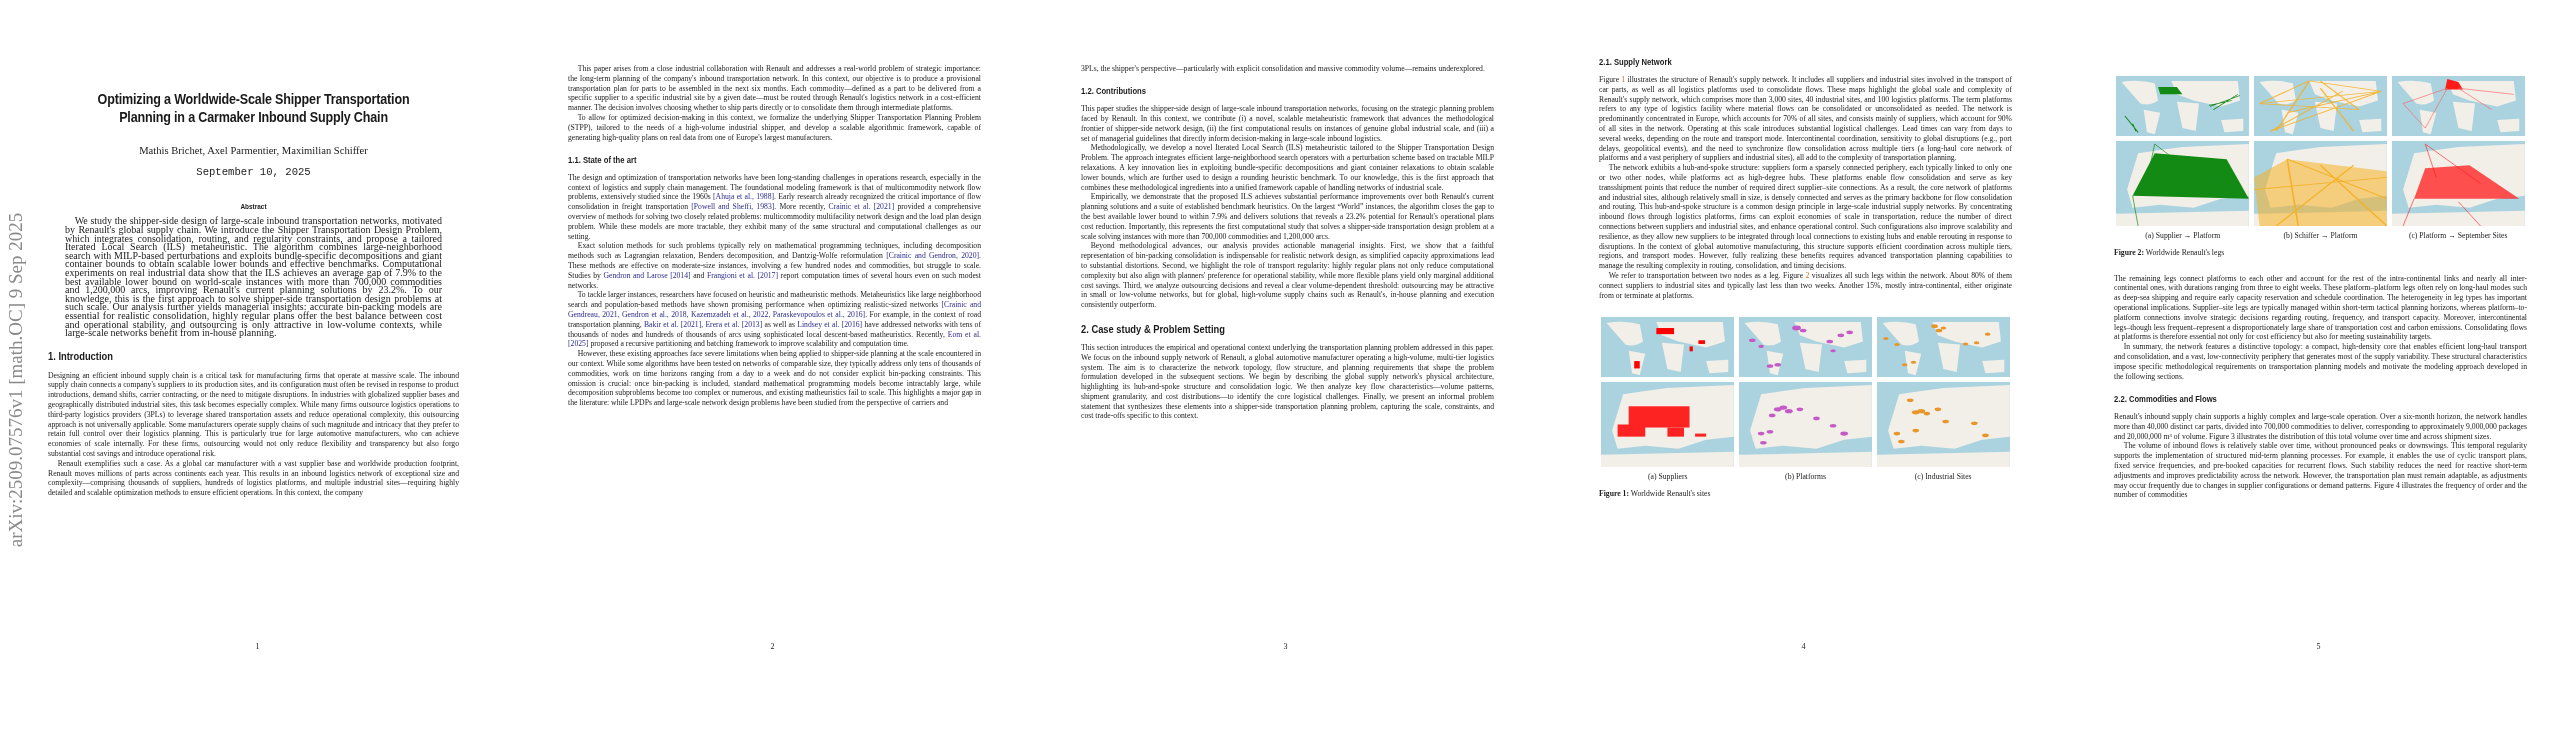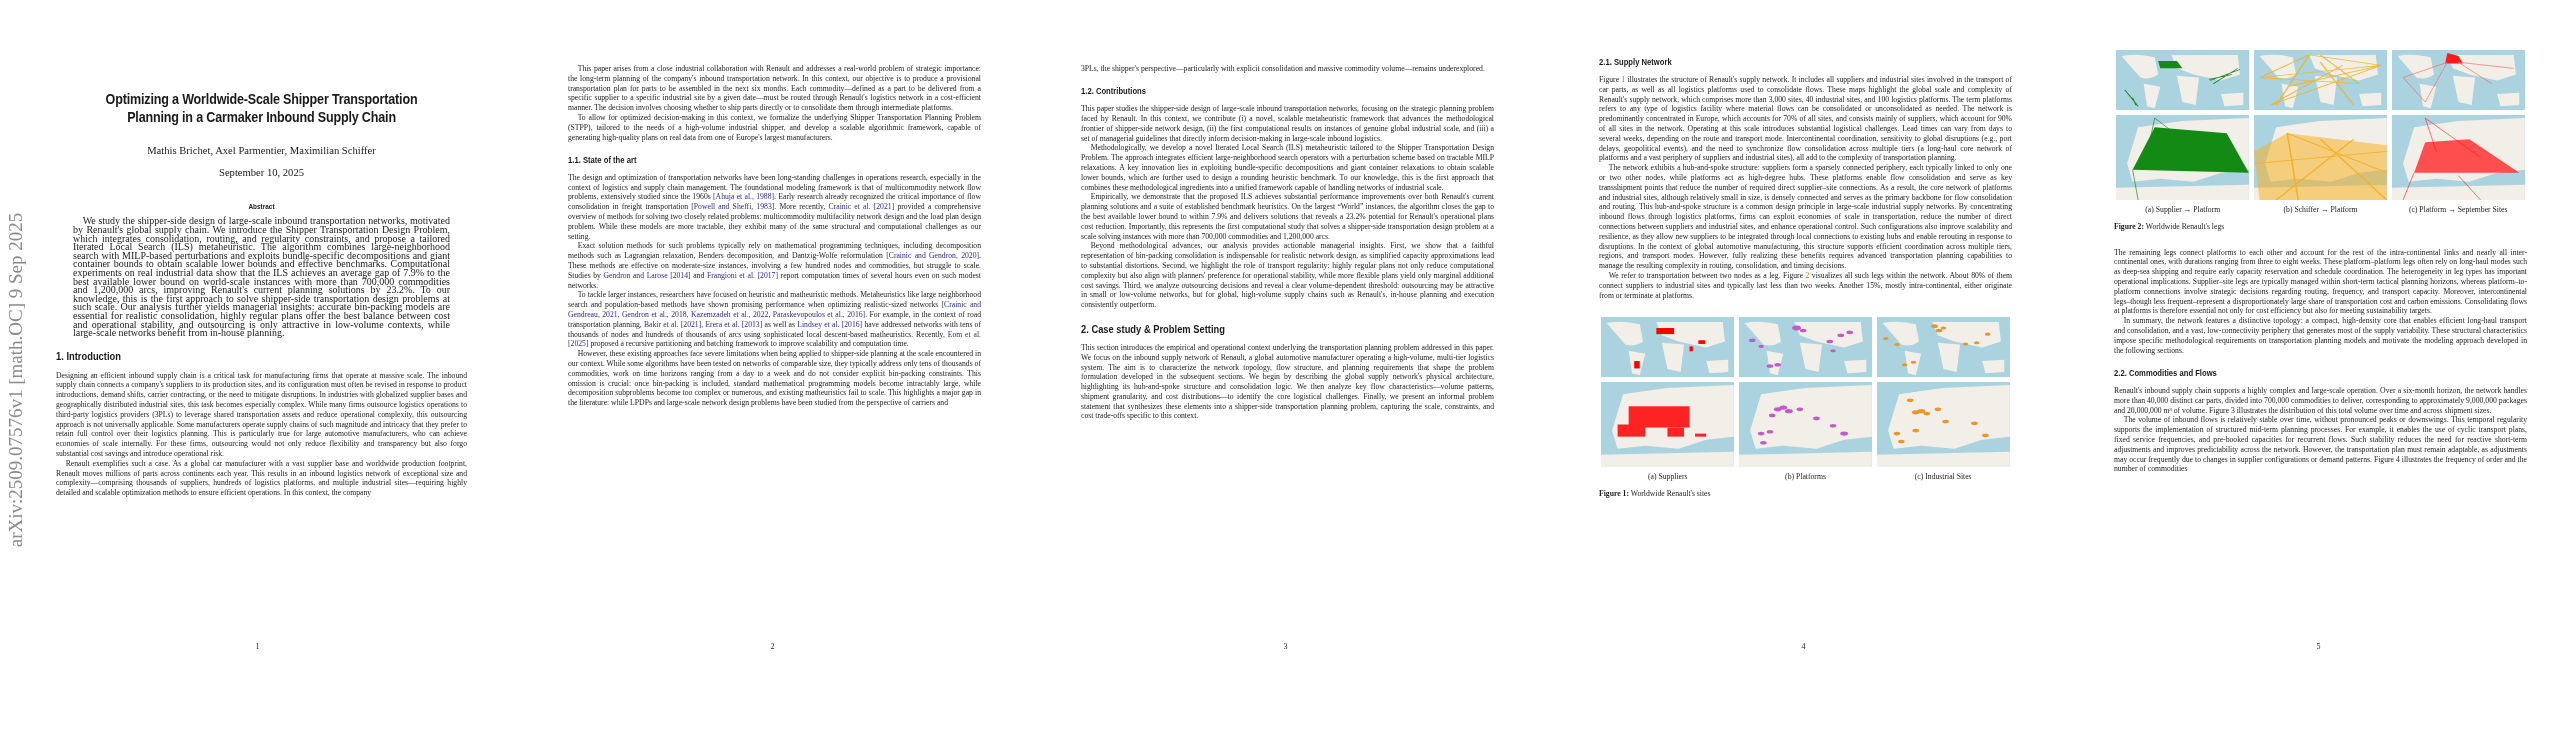--- a/index.html
+++ b/index.html
@@ -4,26 +4,26 @@
 <style>
   html, body { margin: 0; padding: 0; background: #ffffff; }
   body { width: 2576px; height: 729px; position: relative; overflow: hidden; font-family: "Liberation Serif", "DejaVu Serif", serif; color: #1a1a1a; }
   .page { position: absolute; top: 0; height: 729px; background: #fff; }
   .p1 { left: 0; width: 515px; }
   .p2 { left: 515px; width: 515px; }
   .p3 { left: 1028px; width: 515px; }
   .p4 { left: 1546px; width: 515px; }
   .p5 { left: 2061px; width: 515px; }
   .content { position: absolute; left: 53px; width: 413px; font-size: 7.7px; line-height: 9.8px; text-align: justify; hyphens: auto; }
-  .p1 .content { left: 56px; width: 411px; }
+  .p1 .content { left: 48px; width: 411px; }
   p { margin: 0; text-indent: 9.7px; }
   p.noindent { text-indent: 0; }
   h1.title { font-family: "Liberation Sans", "DejaVu Sans", sans-serif; font-weight: bold; font-size: 14.6px; line-height: 18px; text-align: center; margin: 0; letter-spacing: -0.2px; transform: scaleX(0.86); }
   .authors { font-size: 10.6px; text-align: center; margin-top: 20px; }
-  .date { font-size: 10.6px; text-align: center; margin-top: 12px; }
+  .date { font-size: 10.6px; text-align: center; margin-top: 12px; font-family: Liberation Mono, monospace; }
   .abstract-head { font-family: "Liberation Sans", "DejaVu Sans", sans-serif; font-weight: bold; font-size: 7.3px; text-align: center; margin-top: 24px; margin-bottom: 6px; transform: scaleX(0.88); }
   .abstract { font-size: 10px; line-height: 8.6px; margin: 0 17px; text-align: justify; }
   h2 { font-family: "Liberation Sans", "DejaVu Sans", sans-serif; font-weight: bold; font-size: 11px; margin: 14.6px 0 8.5px; transform-origin: left; transform: scaleX(0.85); }
   h3 { font-family: "Liberation Sans", "DejaVu Sans", sans-serif; font-weight: bold; font-size: 9px; margin: 13.4px 0 7.3px; transform-origin: left; transform: scaleX(0.85); }
   .cite { color: #2b2b8a; }
   .ref { color: #c46a1a; }
   .pagenum { position: absolute; left: 0; width: 100%; text-align: center; font-size: 8px; }
   .arxiv-stamp { position: absolute; left: 3.6px; top: 182px; width: 24px; height: 395px; }
   .arxiv-stamp span { position: absolute; left: 50%; top: 50%; white-space: nowrap; transform: translate(-50%, -50%) rotate(-90deg); font-size: 19px; color: #8a8a8a; font-family: "Liberation Serif", serif; }
   .figgrid { display: grid; grid-template-columns: repeat(3, 1fr); gap: 4.9px; margin: 17px 2.4px 0; }
@@ -191,21 +191,21 @@
       <div class="subcap">(a) Suppliers</div>
       <div class="subcap">(b) Platforms</div>
       <div class="subcap">(c) Industrial Sites</div>
     </div>
     <div class="figcap"><b>Figure 1:</b><span> Worldwide Renault's sites</span></div>
   </div>
   <div class="pagenum" style="top:642px;">4</div>
 </div>
 
 <div class="page p5">
-  <div class="content" style="top:50px;">
+  <div class="content" style="top:76px;">
     <div class="figgrid" style="margin-top:0;">
       <div class="fig world">
         <svg viewBox="0 0 120 98" preserveAspectRatio="none">
             <path d="M5 10 Q20 5 35 12 L38 40 Q30 50 22 45 Z M25 55 L40 60 L35 95 L28 92 Z M50 8 L110 8 L112 40 L95 50 L70 40 L55 30 Z M55 42 L75 45 L72 90 L60 85 Z M95 72 L115 70 L115 90 L98 92 Z" fill="#f2efe9"></path>
             <g fill="#138a13">
               <polygon points="38,18 55,18 60,30 40,30"></polygon>
             </g>
             <g stroke="#138a13" stroke-width="1" fill="none">
               <path d="M85 50 L112 32 M88 55 L110 30 M84 48 L105 40"></path>
               <path d="M8 65 L20 92 M15 78 L18 90"></path>

